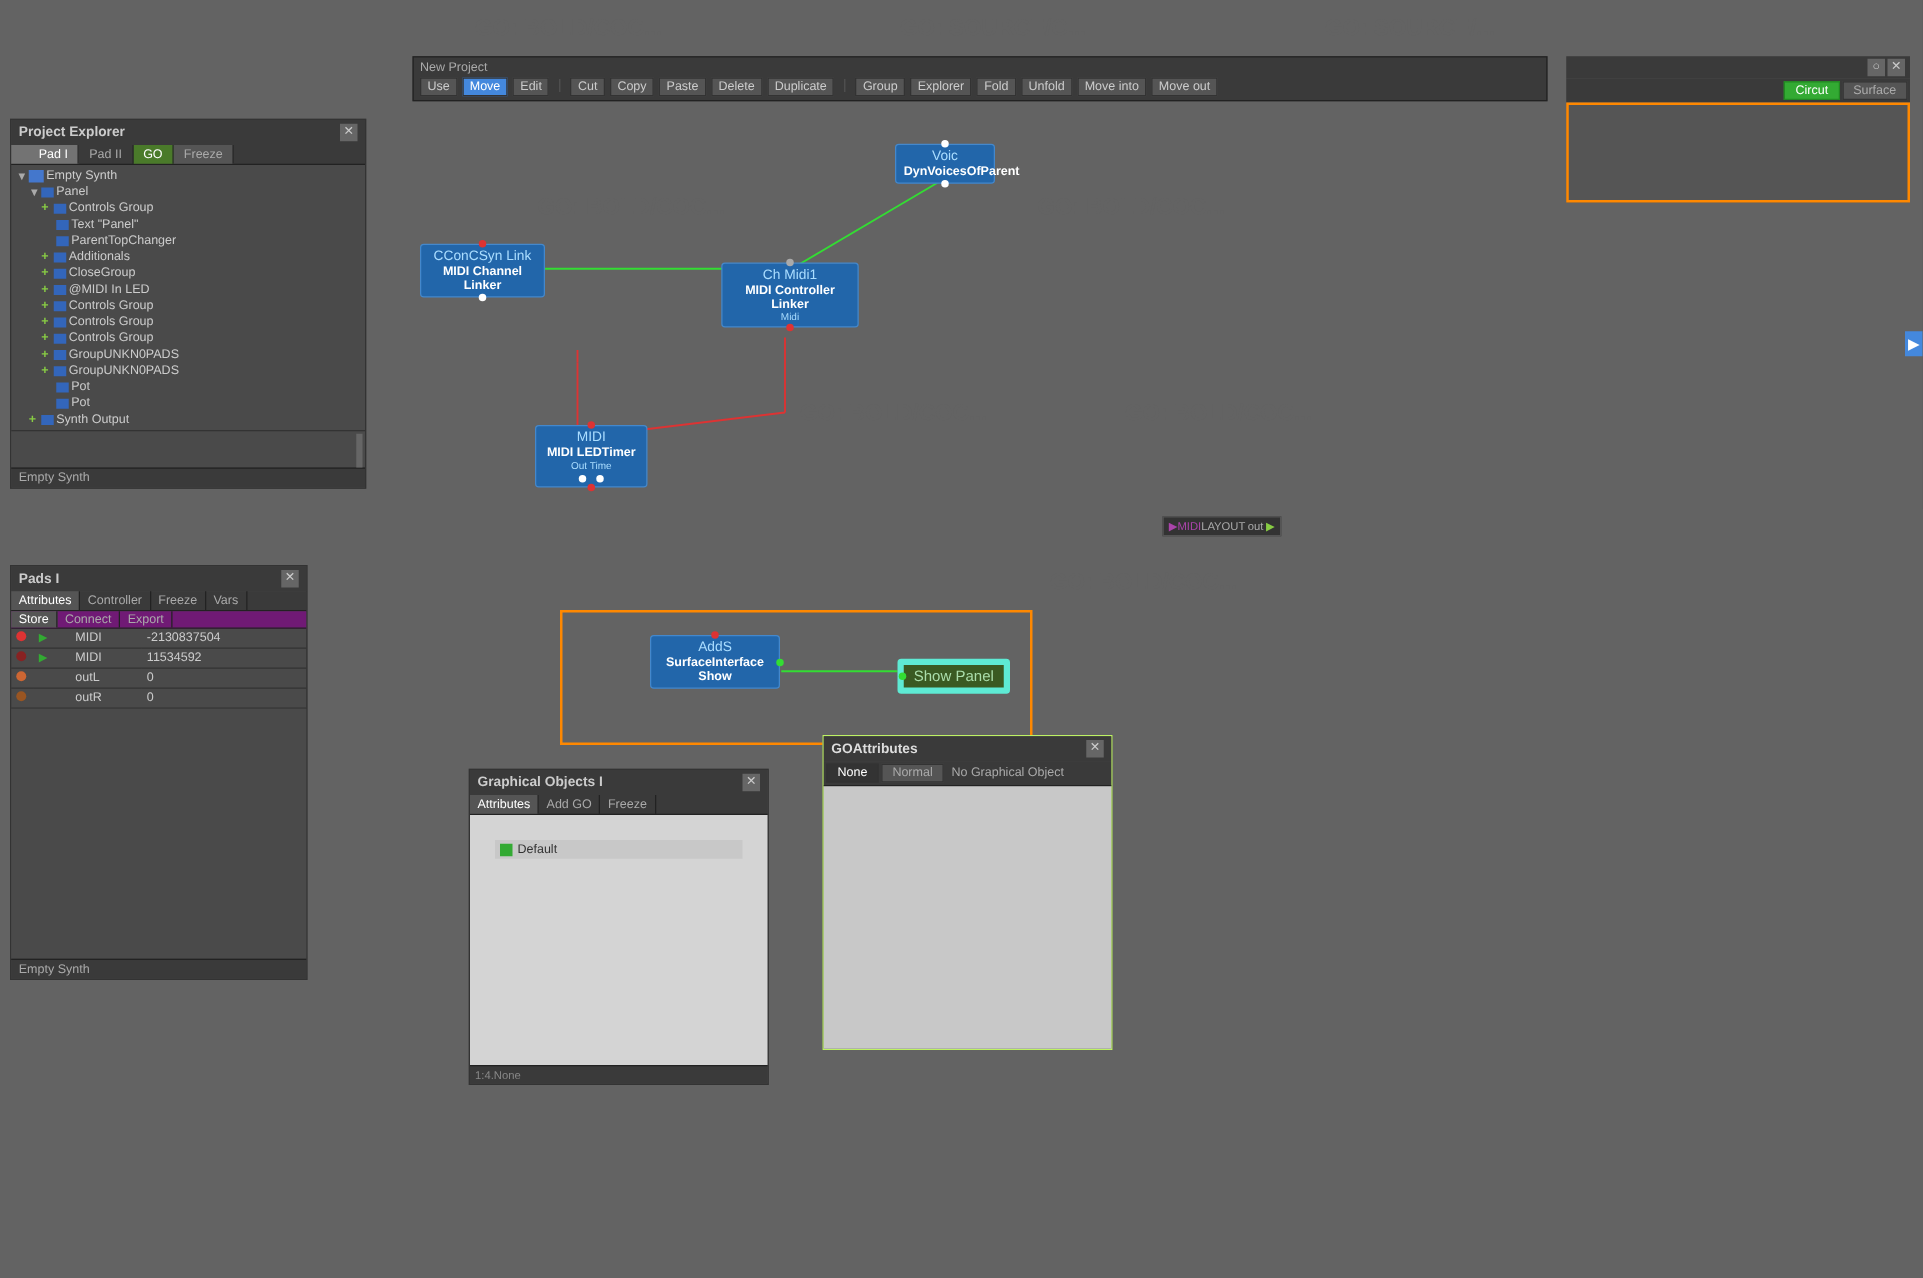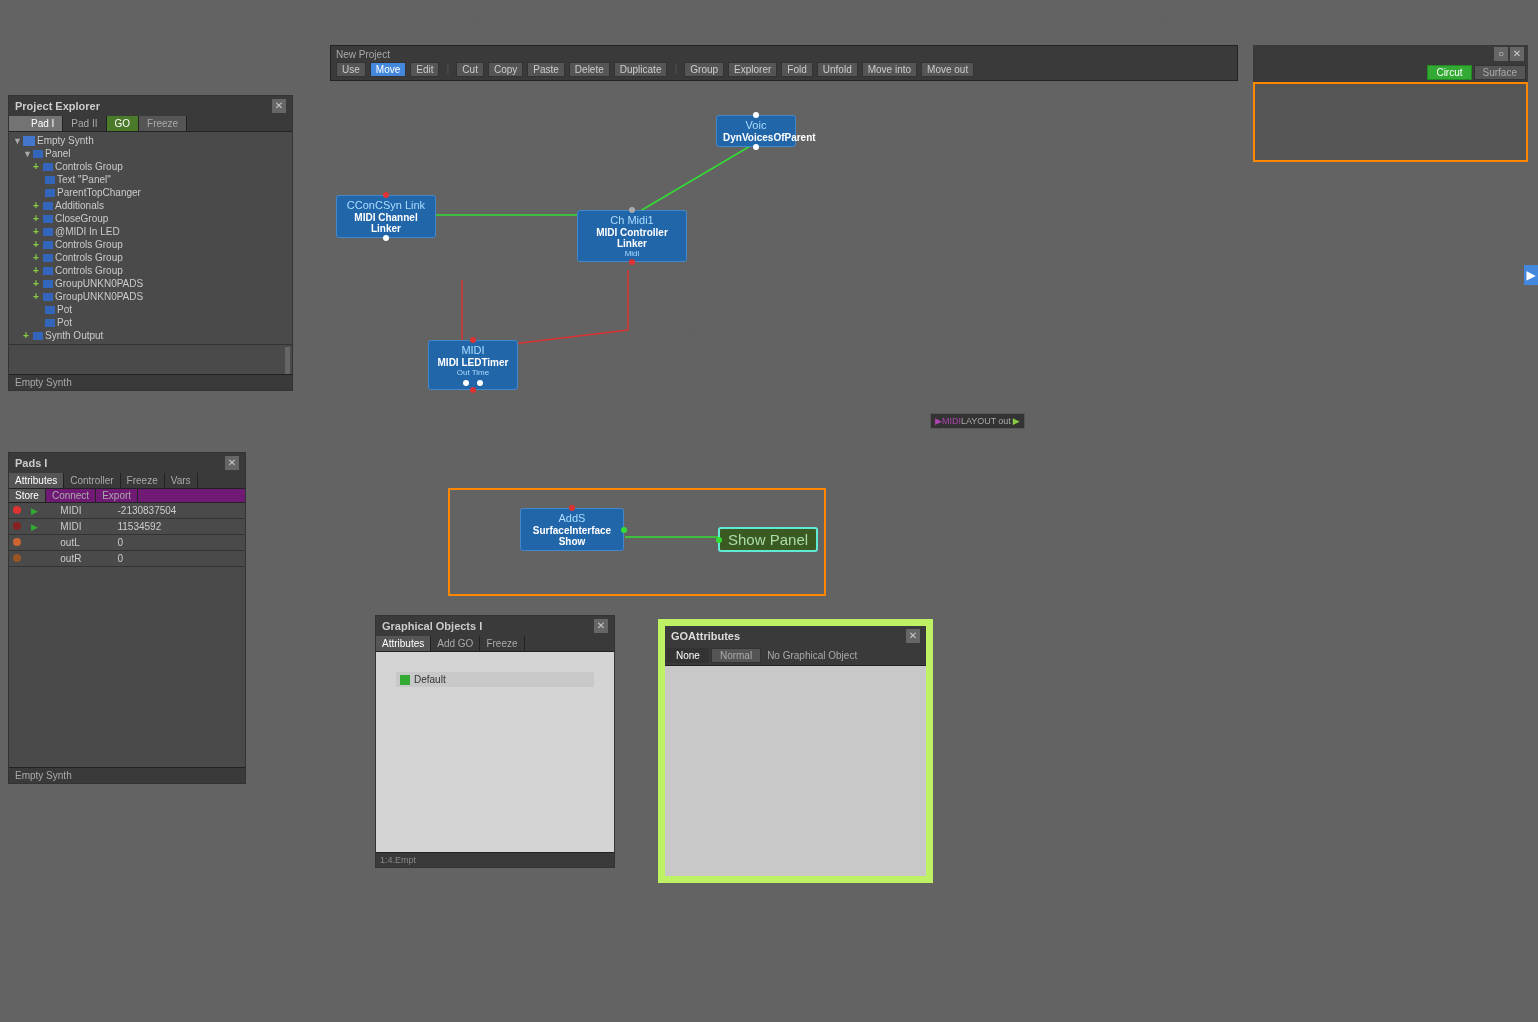--- a/index.html
+++ b/index.html
@@ -389,25 +389,25 @@
       background: #3a3a3a;
       padding: 2px 4px;
       font-size: 9px;
       color: #888;
       border-top: 1px solid #222;
     }
 
     
     .goattr-panel {
       position: absolute;
-      top: 619px;
+      top: 588px;
       left: 658px;
-      width: 275px;
+      width: 232px;
       background: #4a4a4a;
-      border: 7px solid #bef264;
+      border: 1px solid #bef264;
     }
     .goattr-header {
       background: #3a3a3a;
       padding: 3px 6px;
       display: flex;
       align-items: center;
       justify-content: space-between;
       font-size: 11px;
       font-weight: bold;
     }
@@ -564,21 +564,21 @@
 
   <div class="selection-box" style="left:448px; top:488px; width:378px; height:108px;"></div>
 
   <div class="node-box" style="left:520px; top:508px; width:104px;">
     <div class="node-port-top" style="background:#dd3333;"></div>
     <div class="node-title">AddS</div>
     <div class="node-name">SurfaceInterface Show</div>
     <div style="position:absolute; right:-4px; top:50%; transform:translateY(-50%); width:6px;height:6px;background:#33dd33;border-radius:50%;"></div>
   </div>
 
-  <div style="position:absolute; left:718px; top:527px; background:#3a5a22; border:2px solid #5eead4; border-radius:3px; padding:2px 8px; font-size:15px; color:#aaddaa;">
+  <div style="position:absolute; left:718px; top:527px; background:#3a5a22; border:5px solid #5eead4; border-radius:3px; padding:2px 8px; font-size:12px; color:#aaddaa;">
     <div style="position:absolute; left:-4px; top:50%; transform:translateY(-50%); width:6px;height:6px;background:#33dd33;border-radius:50%;"></div>
     <span>Show Panel</span>
   </div>
 
   <div class="edge-arrow" style="position:absolute; top:265px; right:0; background:#4488dd;">▶</div>
 
   <div class="project-explorer">
     <div class="panel-header">
       <span class="panel-title">Project Explorer</span>
       <button class="close-btn">✕</button>
@@ -774,21 +774,21 @@
       <div class="go-tab active">Attributes</div>
       <div class="go-tab add-go">Add GO</div>
       <div class="go-tab freeze">Freeze</div>
     </div>
     <div class="go-content">
       <div class="go-item">
         <span class="go-item-icon"></span>
         <span class="go-item-label">Default</span>
       </div>
     </div>
-    <div class="go-footer">1:4.Empt</div>
+    <div class="go-footer">1:4.None</div>
   </div>
 
   <div class="goattr-panel">
     <div class="goattr-header">
       <span>GOAttributes</span>
       <button class="close-btn">✕</button>
     </div>
     <div class="goattr-tabs">
       <button class="goattr-tab active">None</button>
       <button class="goattr-tab">Normal</button>

